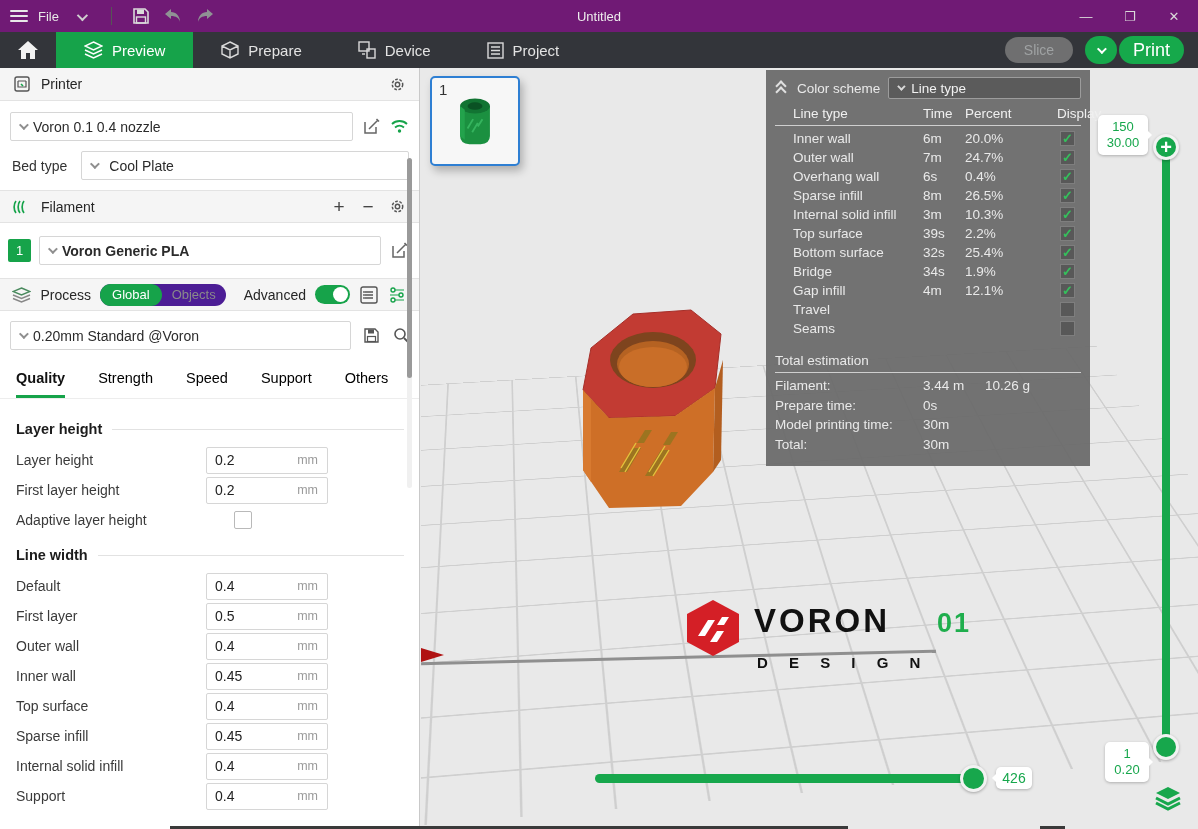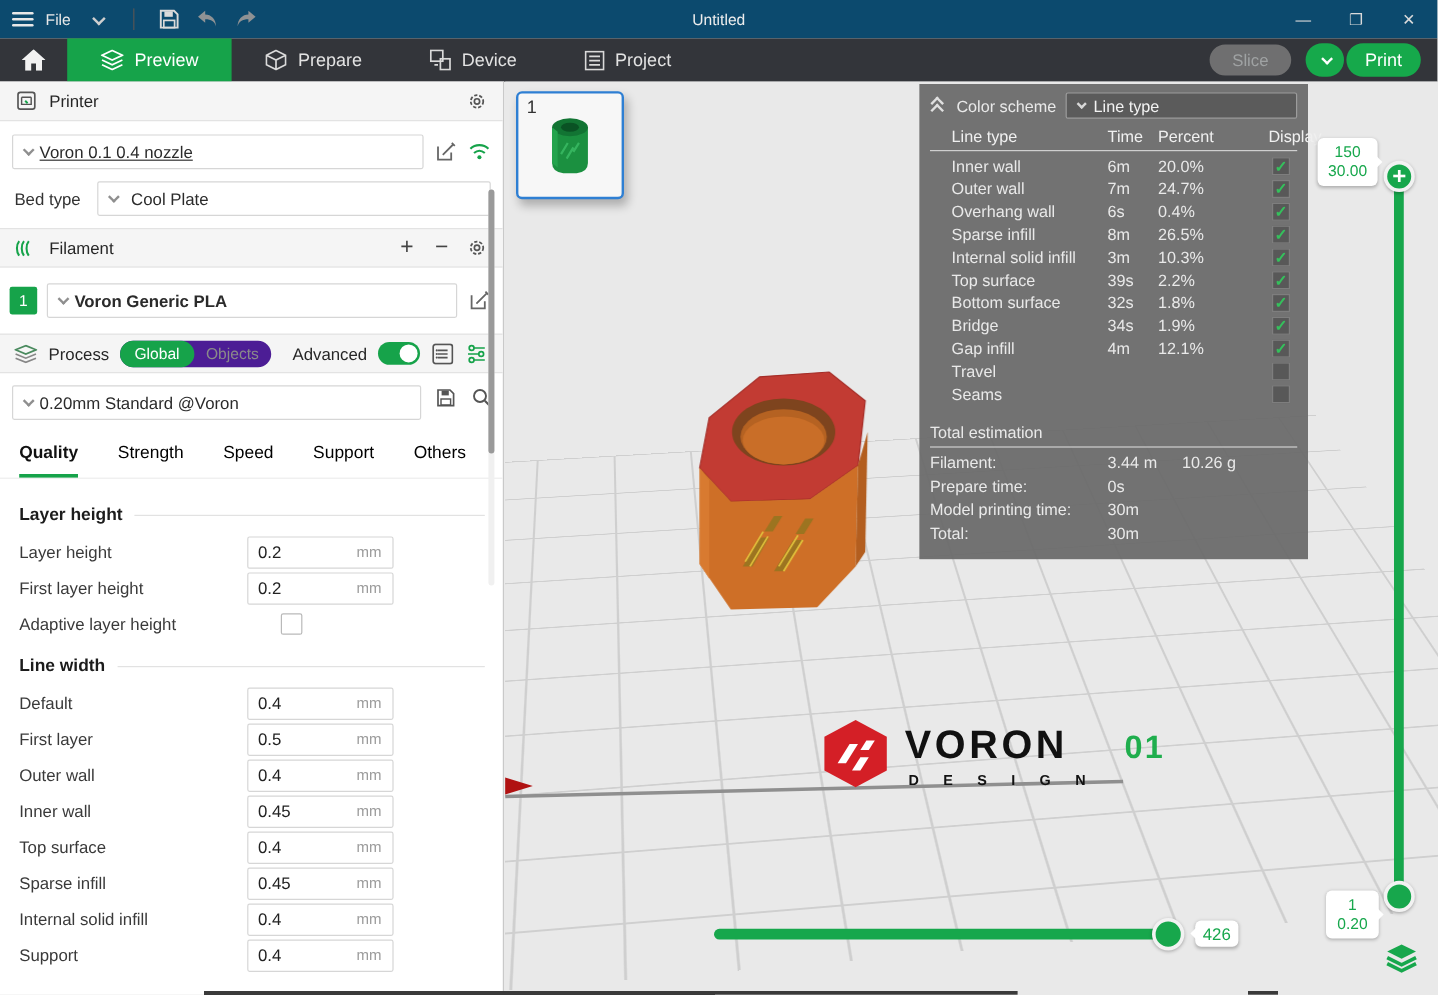--- a/index.html
+++ b/index.html
@@ -1,21 +1,21 @@
 <!DOCTYPE html>
 <html><head>
 <meta charset="utf-8">
 <style>
   * { margin:0; padding:0; box-sizing:border-box; }
   html,body { width:1198px; height:829px; overflow:hidden; }
   body { font-family:"Liberation Sans", sans-serif; font-size:14px; color:#333; background:#E9E9E9; }
   #app { position:relative; width:1198px; height:829px; overflow:hidden; }
 
   
-  .titlebar { position:absolute; left:0; top:0; width:1198px; height:32px; background:#0c4a6e; display:flex; align-items:center; color:#E8E8E8; }
+  .titlebar { position:absolute; left:0; top:0; width:1198px; height:32px; background:#701a75; display:flex; align-items:center; color:#E8E8E8; }
   .tb-left { display:flex; align-items:center; gap:10px; padding-left:10px; }
   .hamburger { width:18px; display:flex; flex-direction:column; gap:3px; cursor:pointer; }
   .hamburger i { height:2px; background:#E8E8E8; border-radius:1px; }
   .tb-file { font-size:13px; }
   .chev { display:inline-block; width:8px; height:8px; border-right:2px solid #CFCFCF; border-bottom:2px solid #CFCFCF; transform:rotate(45deg) translateY(-2px); }
   .tb-divider { width:1px; height:18px; background:#555; margin:0 8px; }
   .tb-icon { width:22px; height:22px; display:flex; align-items:center; justify-content:center; }
   .tb-icon svg { display:block; }
   .tb-title { position:absolute; left:0; right:0; text-align:center; font-size:13px; color:#EDEDED; pointer-events:none; }
   .tb-right { margin-left:auto; display:flex; align-items:center; gap:8px; padding-right:6px; }
@@ -24,42 +24,42 @@
   
   .tabbar { position:absolute; left:0; top:32px; width:1198px; height:36px; background:#33353A; display:flex; align-items:stretch; color:#E3E3E3; }
   .home-btn { width:56px; display:flex; align-items:center; justify-content:center; }
   .main-tab { display:flex; align-items:center; gap:9px; padding:0 28px; font-size:15px; cursor:pointer; }
   .main-tab.active { background:#16A34A; color:#FFF; }
   .tabbar-right { margin-left:auto; display:flex; align-items:center; gap:12px; padding-right:14px; }
   .slice-btn { min-width:68px; height:26px; border-radius:13px; background:#6F6F70; color:#9FA2A3; font-size:14px; display:flex; align-items:center; justify-content:center; }
   .print-group { display:flex; gap:2px; }
   .print-chev { width:32px; height:28px; background:#16A94B; border-radius:14px; display:flex; align-items:center; justify-content:center; }
   .print-chev .chev { border-color:#FFF; width:7px; height:7px; }
-  .print-btn { min-width:62px; height:28px; background:#16A94B; border-radius:14px; color:#FFF; font-size:15px; display:flex; align-items:center; justify-content:center; padding:0 14px; }
+  .print-btn { min-width:62px; height:28px; background:#16A94B; border-radius:14px; color:#FFF; font-size:18px; display:flex; align-items:center; justify-content:center; padding:0 14px; }
 
   
   .leftpanel { position:absolute; left:0; top:68px; width:420px; height:761px; background:#FFF; border-right:1px solid #C9C9C9; overflow:hidden; }
   .sec-header { height:33px; background:#F5F5F5; border-top:1px solid #E3E3E3; border-bottom:1px solid #E3E3E3; display:flex; align-items:center; padding:0 12px; gap:9px; }
   .sec-title { font-size:14px; color:#262626; }
   .sec-spacer { flex:1; }
   .mini-icon { width:20px; height:20px; display:flex; align-items:center; justify-content:center; color:#555; }
   .pm { font-size:19px; color:#444; width:20px; text-align:center; line-height:18px; }
   .select { height:29px; border:1px solid #D6D6D6; border-radius:2px; background:#FFF; display:flex; align-items:center; padding:0 8px; gap:7px; font-size:14px; color:#2B2B2B; }
   .select .chev { width:7px; height:7px; border-color:#8F8F8F; transform:rotate(45deg) translateY(-2px); }
-  .row-printer { display:flex; align-items:center; gap:8px; padding:11px 10px 4px 10px;text-decoration:underline; }
+  .row-printer { display:flex; align-items:center; gap:8px; padding:11px 10px 4px 10px; }
   .row-bed { display:flex; align-items:center; gap:14px; padding:6px 10px 10px 12px; }
   .row-fil { display:flex; align-items:center; gap:8px; padding:13px 10px 13px 8px; }
   .fil-badge { width:23px; height:23px; background:#16A34A; color:#FFF; font-size:13px; display:flex; align-items:center; justify-content:center; border-radius:2px; }
   .pill-toggle { display:flex; background:#4c1d95; border-radius:12px; height:22px; align-items:center; }
   .pill-toggle .on { background:#16A34A; color:#FFF; border-radius:12px; padding:0 12px; height:22px; display:flex; align-items:center; font-size:13px; }
   .pill-toggle .off { color:#8A8A8A; padding:0 10px; font-size:13px; }
   .adv-label { font-size:14px; color:#262626; }
   .switch { width:36px; height:19px; background:#16A34A; border-radius:10px; position:relative; }
   .switch i { position:absolute; right:2px; top:2px; width:15px; height:15px; border-radius:50%; background:#FFF; }
-  .row-preset { display:flex; align-items:flex-start; gap:10px; padding:10px 8px 8px 10px; }
+  .row-preset { display:flex; align-items:center; gap:10px; padding:10px 8px 8px 10px; }
   .proc-tabs { display:flex; gap:0; padding:4px 4px 0 16px; border-bottom:1px solid #EDEDED; }
   .proc-tab { font-size:14.5px; color:#000000; padding:8px 0 9px 0; margin-right:33px; cursor:pointer; }
   .proc-tab.active { color:#111; font-weight:bold; border-bottom:3px solid #16A34A; }
   .settings { position:absolute; left:0; top:337px; width:420px; height:424px; overflow:hidden; padding:4px 0 0 0; }
   .grp { display:flex; align-items:center; margin:12px 16px 8px 16px; gap:10px; }
   .grp b { font-size:14.5px; color:#1C1C1C; white-space:nowrap; }
   .grp .rule { flex:1; height:1px; background:#E2E2E2; }
   .set-row { display:flex; align-items:center; height:30px; padding:0 0 0 16px; margin-bottom:0; }
   .set-label { flex:1; font-size:14px; color:#3A3A3A; }
   .inputbox { width:122px; height:27px; border:1px solid #D6D6D6; border-radius:2px; display:flex; align-items:center; margin-right:92px; background:#FFF; }
@@ -76,21 +76,21 @@
     transform:perspective(1500px) rotateX(54deg) rotateZ(-7deg); transform-origin:40% 60%; opacity:.55; }
   .bed-front { position:absolute; left:0px; top:588px; width:515px; height:3px; background:#8F8F8F; transform:rotate(-1.4deg); }
   .bed-arrow { position:absolute; left:0px; top:580px; width:0; height:0; border-top:7px solid transparent; border-bottom:7px solid transparent; border-left:23px solid #B01212; }
 
   .thumb { position:absolute; left:9px; top:8px; width:90px; height:90px; background:#F7F7F7; border:2px solid #2E7FD3; border-radius:5px; box-shadow:3px 5px 8px rgba(0,0,0,.25); display:flex; align-items:center; justify-content:center; }
   .thumb .num { position:absolute; left:7px; top:3px; font-size:15px; color:#333; }
 
   .voron-logo { position:absolute; left:263px; top:530px; display:flex; align-items:flex-start; gap:12px; }
   .logo-texts { padding-top:8px; }
   .logo-voron { font-size:33px; font-weight:bold; color:#111; letter-spacing:3px; line-height:30px; }
-  .logo-design { font-size:12px; font-weight:bold; color:#111; letter-spacing:8.5px; margin-top:7px; padding-left:3px; }
+  .logo-design { font-size:15px; font-weight:bold; color:#111; letter-spacing:8.5px; margin-top:18px; padding-left:3px; }
   .logo-01 { position:absolute; left:516px; top:540px; font-size:27px; font-weight:bold; color:#1FAE4D; letter-spacing:2px; }
 
   
   .legend { position:absolute; left:345px; top:2px; width:324px; background:rgba(106,106,106,.94); color:#E9E9E9; padding:5px 9px 12px 9px; font-size:13.5px; }
   .leg-top { display:flex; align-items:center; gap:8px; height:26px; }
   .collapse-icon { width:14px; height:14px; position:relative; }
   .collapse-icon i { position:absolute; left:2px; width:8px; height:8px; border-left:2px solid #E0E0E0; border-top:2px solid #E0E0E0; transform:rotate(45deg); }
   .collapse-icon i:nth-child(1){ top:1px; } .collapse-icon i:nth-child(2){ top:7px; }
   .leg-select { flex:1; height:22px; background:#5B5B5B; border:1px solid #9C9C9C; border-radius:2px; display:flex; align-items:center; gap:8px; padding:0 8px; color:#F2F2F2; }
   .leg-select .chev { width:6px; height:6px; border-color:#D8D8D8; }
@@ -554,21 +554,21 @@
     <span><span class="swatch" style="background: rgb(242, 59, 59);"></span></span>
     <span class="leg-label">Top surface</span>
     <span class="leg-time">39s</span>
     <span class="leg-pct">2.2%</span>
     <span class="cb">✓</span>
   </div>
           <div class="leg-row">
     <span><span class="swatch" style="background: rgb(108, 94, 208);"></span></span>
     <span class="leg-label">Bottom surface</span>
     <span class="leg-time">32s</span>
-    <span class="leg-pct">1.8%</span>
+    <span class="leg-pct">25.4%</span>
     <span class="cb">✓</span>
   </div>
           <div class="leg-row">
     <span><span class="swatch" style="background: rgb(84, 144, 202);"></span></span>
     <span class="leg-label">Bridge</span>
     <span class="leg-time">34s</span>
     <span class="leg-pct">1.9%</span>
     <span class="cb">✓</span>
   </div>
           <div class="leg-row">

